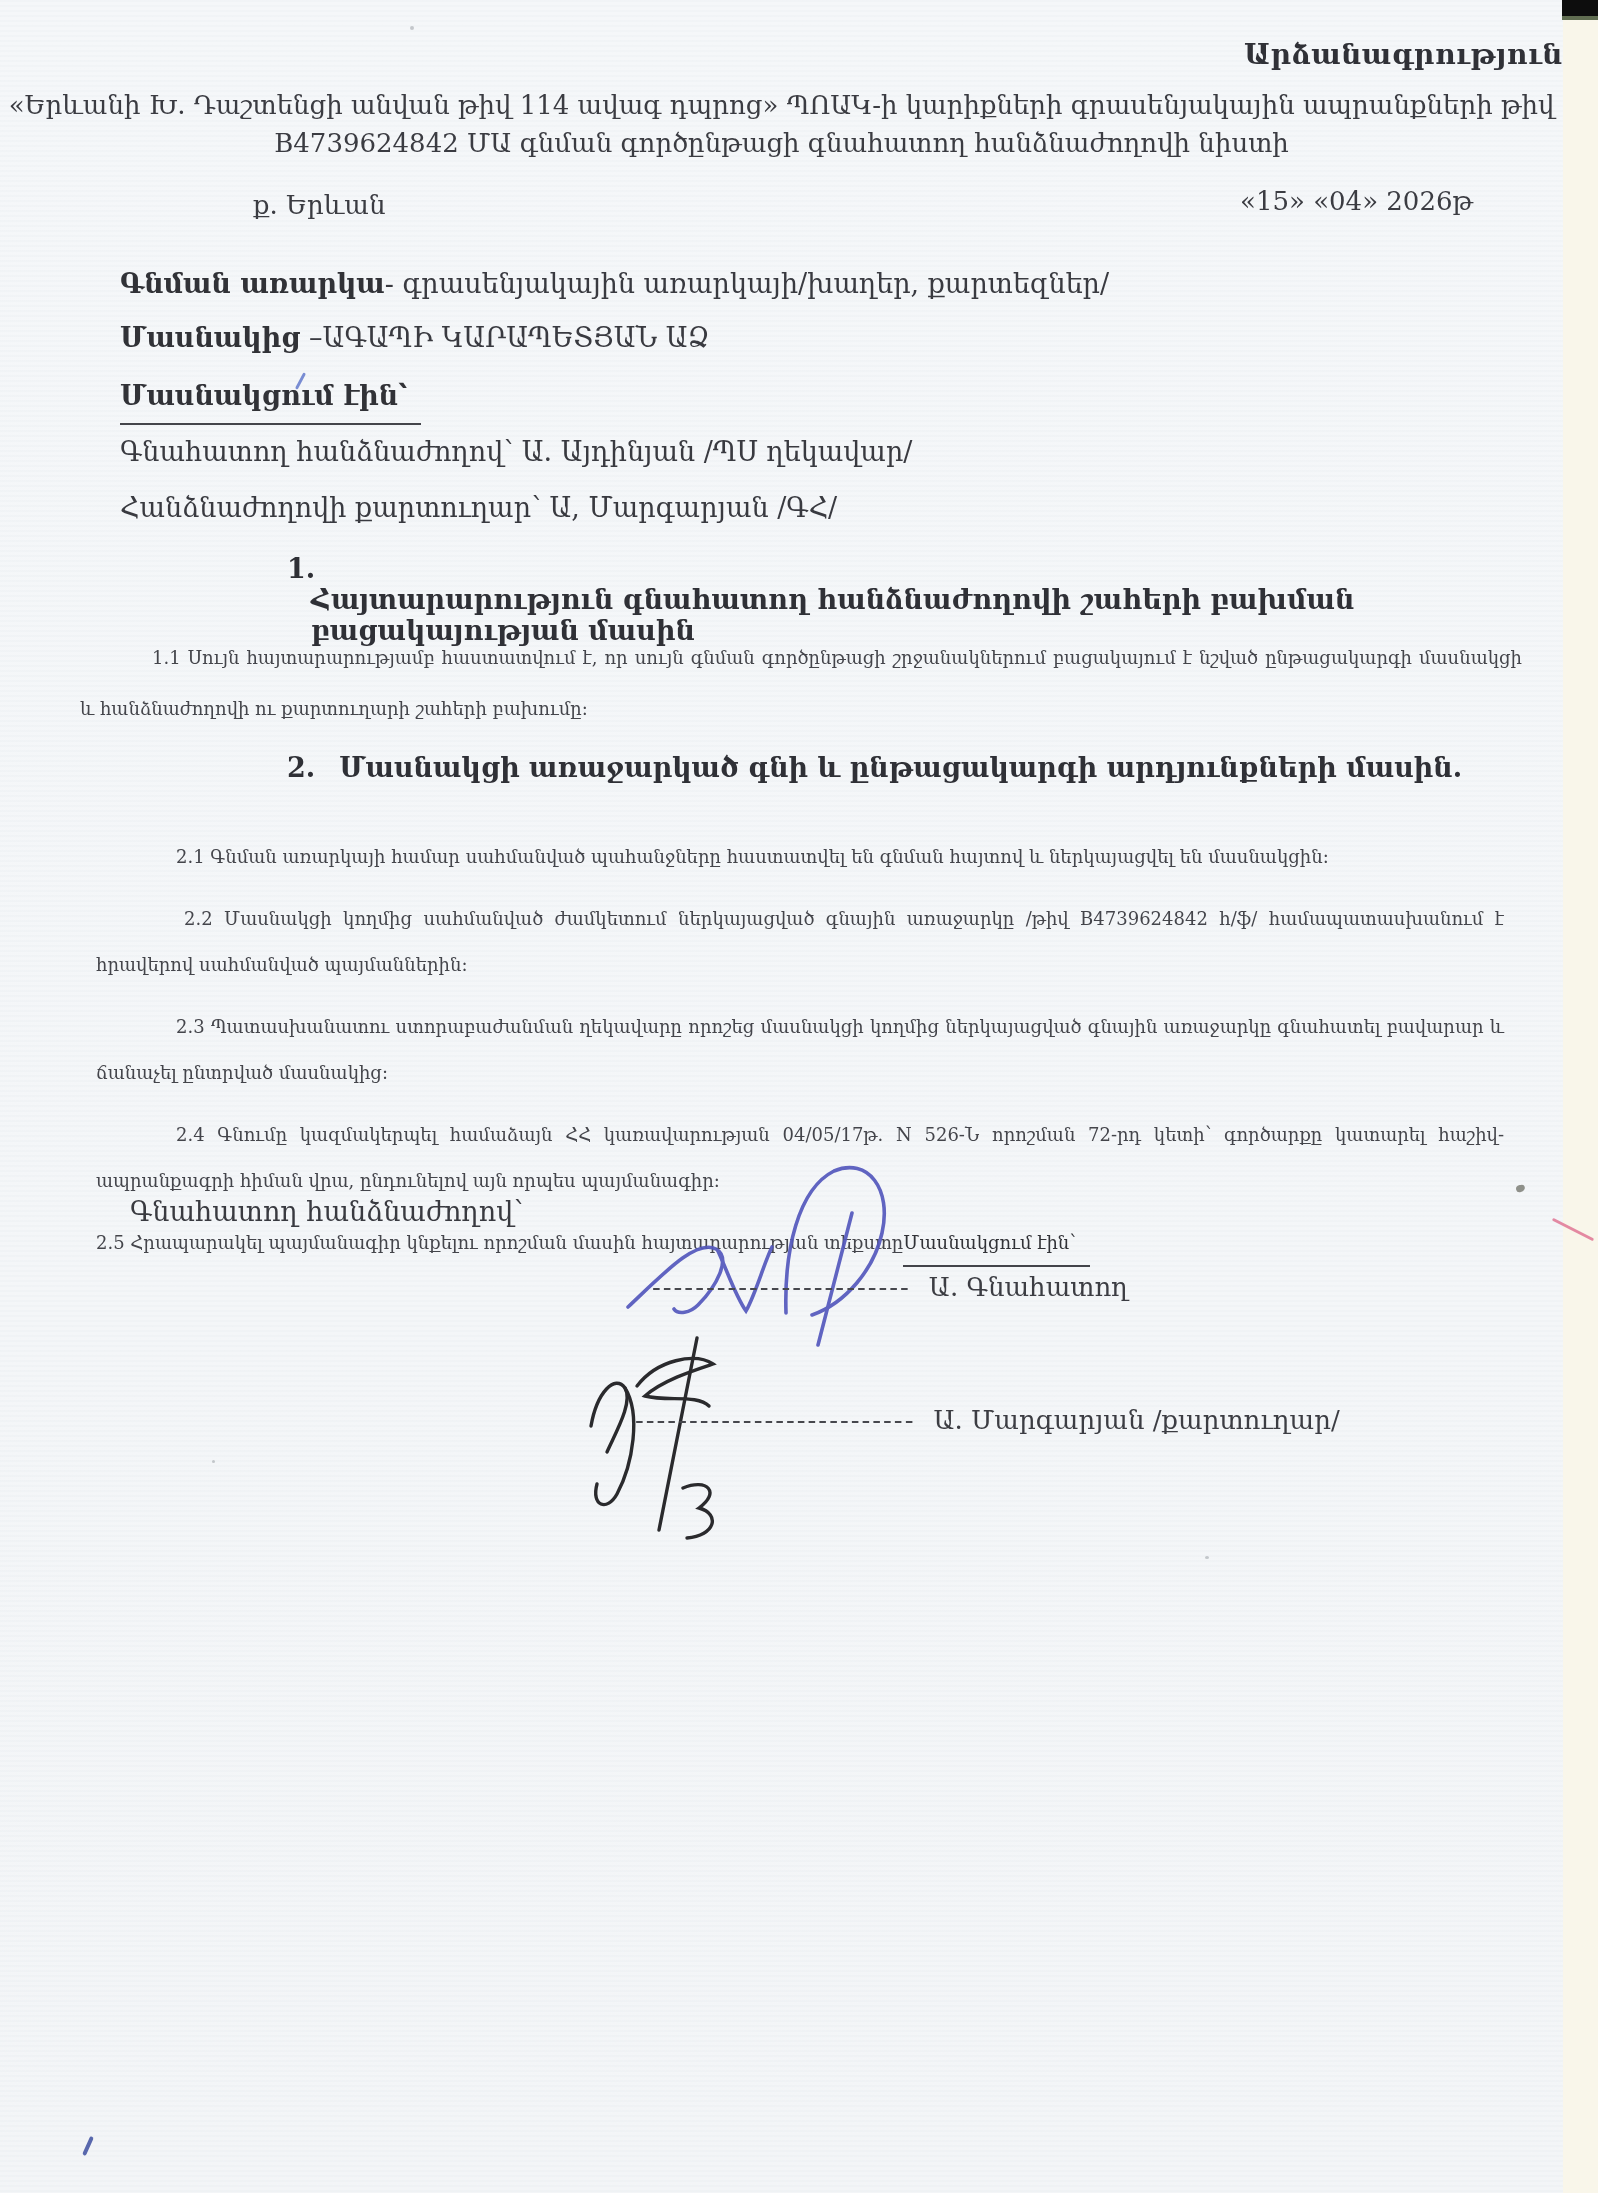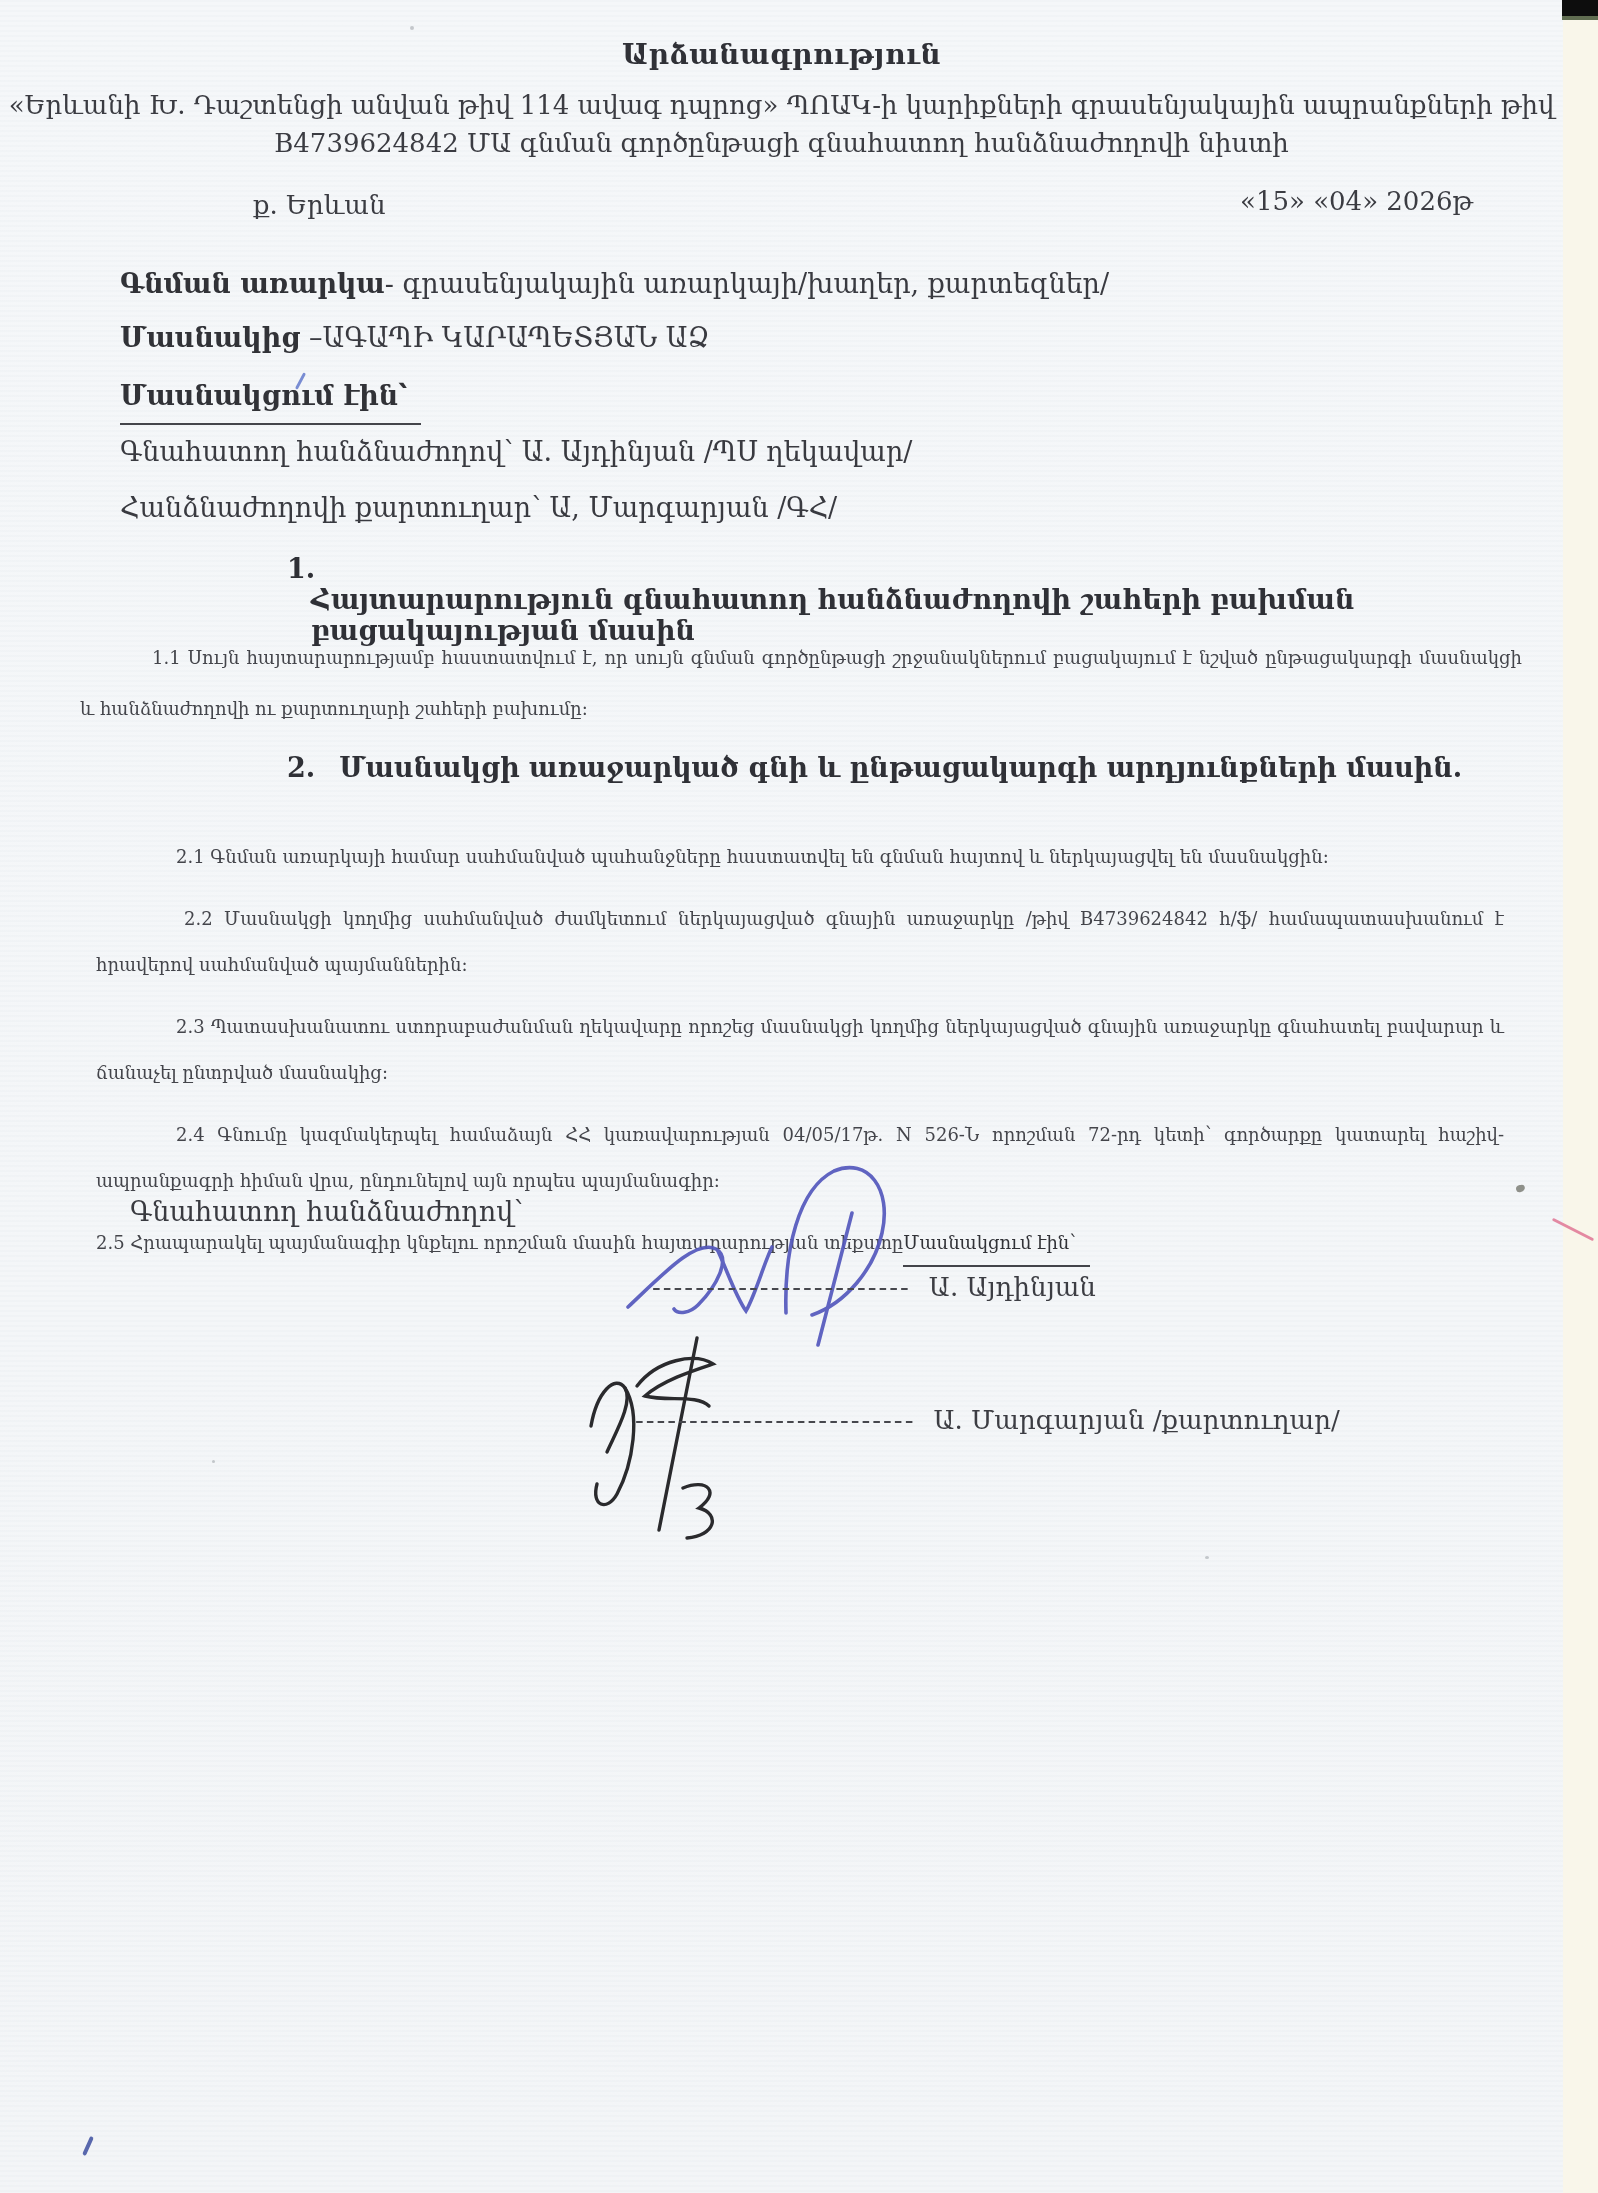--- a/index.html
+++ b/index.html
@@ -13,21 +13,21 @@
   }
   .page{
     position:absolute;left:0;top:0;width:1563px;height:2193px;
     background:
       repeating-linear-gradient(180deg, rgba(180,195,205,0.06) 0 2px, rgba(255,255,255,0) 2px 5px),
       linear-gradient(180deg,#f5f7f9 0%,#f4f6f8 60%,#f3f5f7 100%);
     border-right:1px solid #d9dde1;
   }
   .abs{position:absolute;}
   .centered{left:0;width:1563px;text-align:center;}
-  .title{font-size:28px;font-weight:700;color:#303137;letter-spacing:.5px;}
+  .title{font-size:28px;font-weight:700;color:#303137;letter-spacing:.5px;text-align:right;}
   .sub{font-size:26px;color:#3b3c42;}
   .small-row{font-size:26px;color:#3b3c42;}
   .introline{font-size:27px;color:#393a40;}
   .lbl{font-weight:700;color:#313237;}
   .ul{border-bottom:2px solid #43444a;padding-right:14px;padding-bottom:12px;}
   .h-num{display:inline-block;font-weight:700;color:#2f3036;font-size:27px;}
   .h-txt{display:inline-block;font-weight:700;color:#2f3036;font-size:27px;margin-left:24px;}
   .para{font-size:18px;text-align:justify;color:#44454b;}
   .p11{line-height:51px;text-indent:72px;}
   .bodycol p{margin:16px;line-height:46px;}
@@ -94,21 +94,21 @@
 
   <svg class="sig abs" style="left:600px;top:1155px" width="360" height="200" viewBox="0 0 360 200">
     <g fill="none" stroke="#5458bd" stroke-width="3.6" stroke-linecap="round" opacity="0.92">
       <path d="M 28 152 C 64 118, 96 84, 116 94 C 132 103, 116 132, 98 150 C 90 158, 78 160, 74 154"></path>
       <path d="M 118 96 C 128 118, 136 142, 146 156 C 156 138, 164 108, 172 92"></path>
       <path d="M 186 158 C 184 96, 198 34, 234 16 C 268 2, 292 34, 282 78 C 274 114, 246 148, 212 160"></path>
       <path d="M 252 58 L 218 190"></path>
     </g>
   </svg>
   <div class="abs sigrow" style="left:652px;top:1272px">
-    <span class="dashes">------------------------</span><span class="signame">Ա. Այդինյան</span>
+    <span class="dashes">------------------------</span><span class="signame">Ա. Գնահատող</span>
   </div>
 
   <svg class="sig abs" style="left:545px;top:1330px" width="270" height="220" viewBox="0 0 270 220">
     <g fill="none" stroke="#202023" stroke-width="3.4" stroke-linecap="round" opacity="0.95">
       <path d="M 46 96 C 52 62, 70 44, 80 58 C 88 72, 72 100, 62 122"></path>
       <path d="M 80 58 C 96 84, 88 134, 72 164 C 62 182, 46 176, 52 154"></path>
       <path d="M 152 8 L 114 200"></path>
       <path d="M 92 56 C 112 30, 150 22, 168 34 C 150 40, 118 50, 100 66 C 122 72, 152 64, 164 76"></path>
       <path d="M 138 158 C 162 148, 176 162, 154 178 C 176 184, 170 206, 142 208"></path>
     </g>

